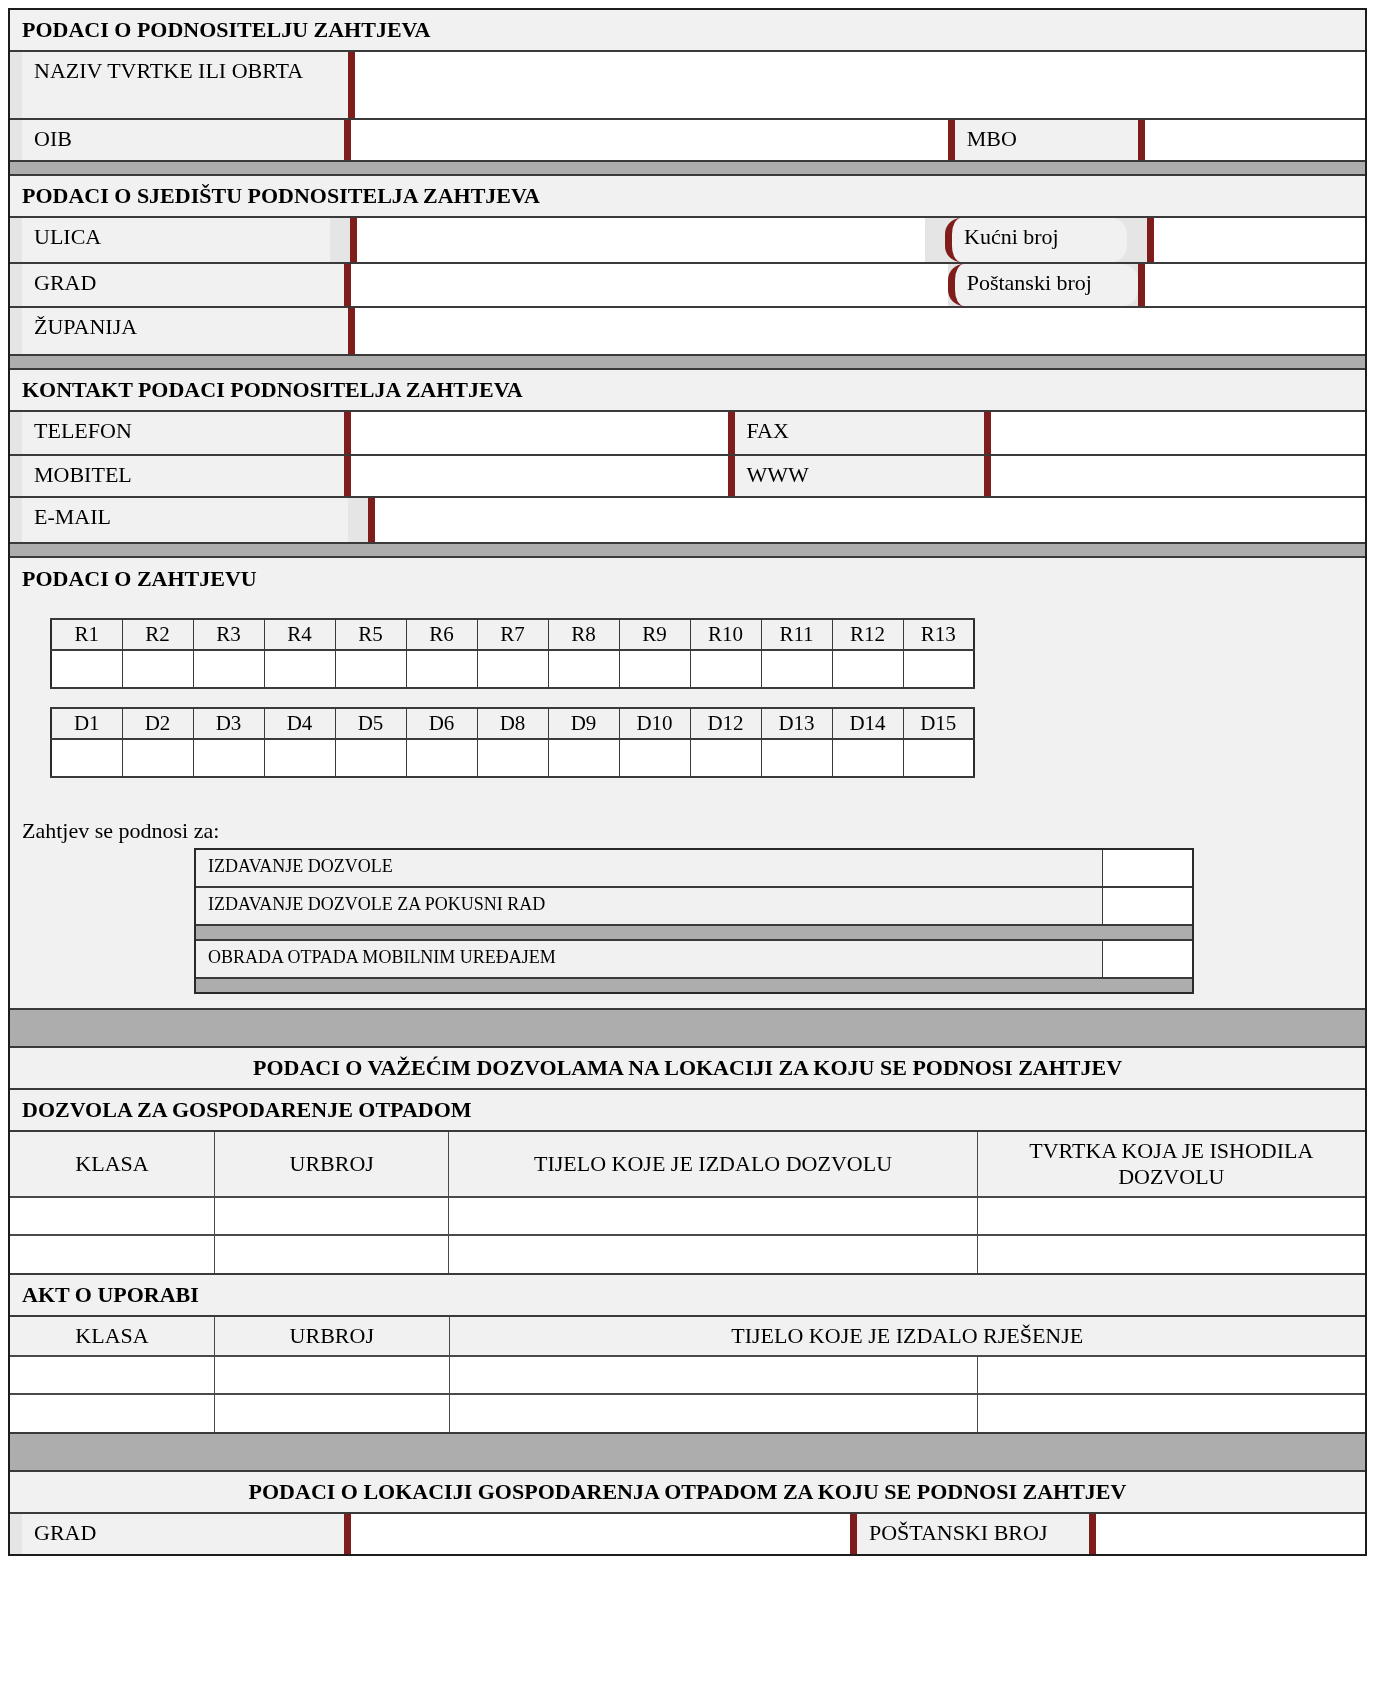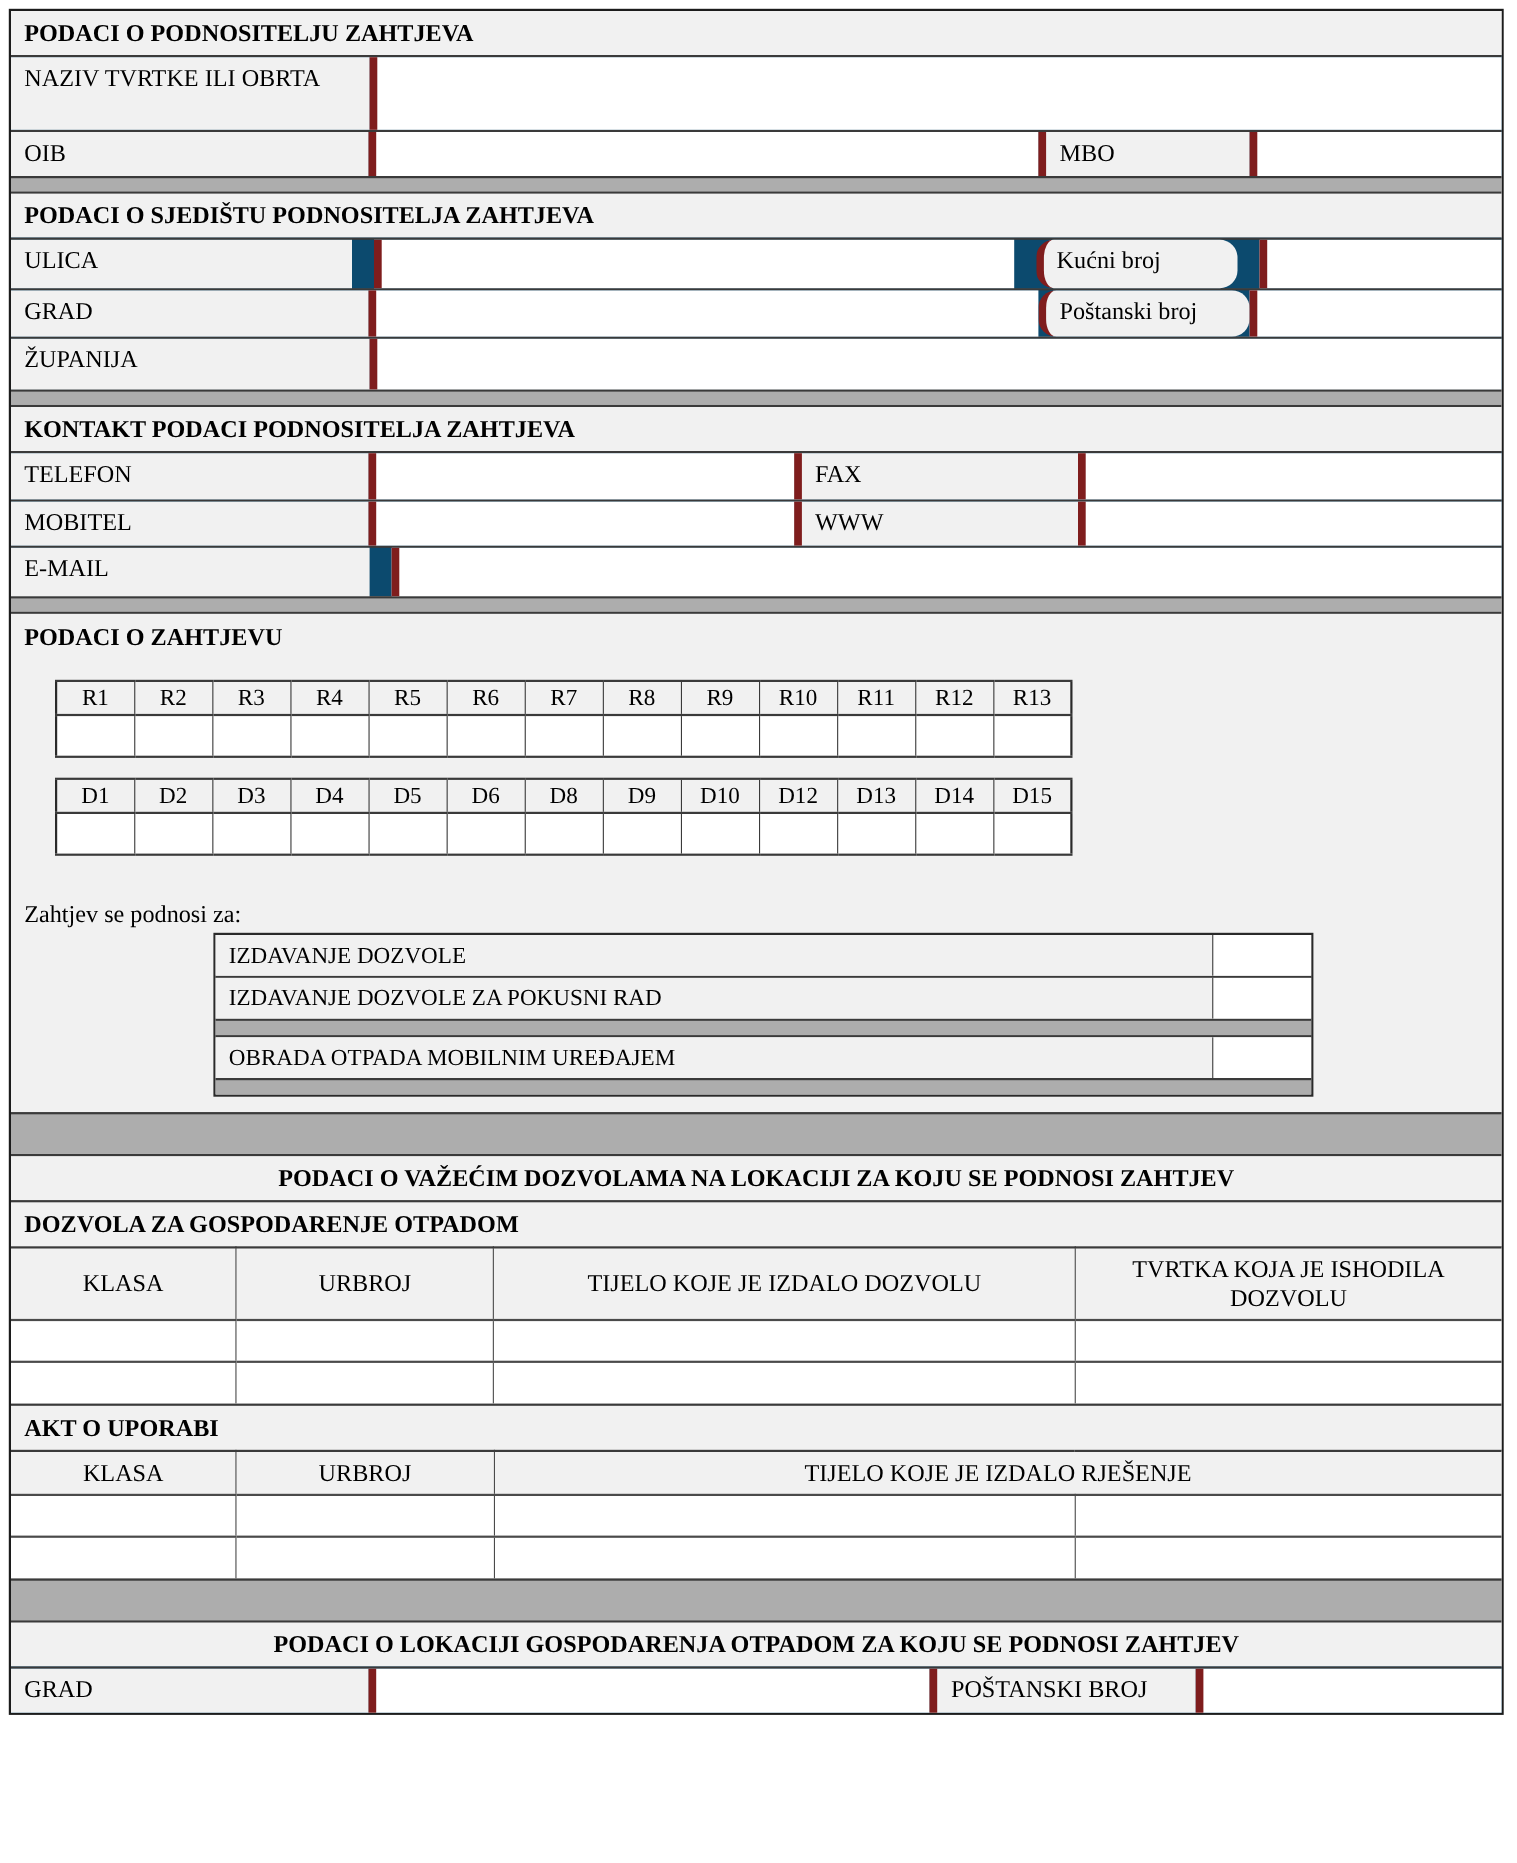--- a/index.html
+++ b/index.html
@@ -13,21 +13,21 @@
   
   .title-block{background:#f1f1f1;text-align:center;padding:26px 0 30px 0;}
   .title-main{font-size:31px;font-weight:bold;letter-spacing:1px;}
   .title-sub{font-size:27px;font-weight:bold;margin-top:12px;}
 
   
   .sech{background:#f1f1f1;font-weight:bold;font-size:22px;padding:7px 12px;box-sizing:border-box;}
   .sech.center{text-align:center;}
 
   
-  .frow{display:flex;background:#0c4a6e;box-sizing:border-box;}
+  .frow{display:flex;background:#e5e5e5;box-sizing:border-box;padding-left:12px;}
   .frow > * + *{border-left:7px solid #7f1d1d;}
   .cell{box-sizing:border-box;padding:6px 12px;font-size:22px;display:block;}
   .lbl{background:#f1f1f1;}
   .val{background:#ffffff;}
   .h40{min-height:40px;} .h42{min-height:42px;} .h44{min-height:44px;gap:20px;}
   .h46{min-height:46px;} .h66{min-height:66px;}
   .w-lbl{width:326px;} 
   .w-val-oib{width:611px;} .w-lbl-mbo{width:192px;} .w-val-mbo{width:230px;}
   .w-val-ulica{width:611px;} .w-lbl-kbroj{width:192px;border-radius:16px;} .w-val-kbroj{width:230px;}
   .w-val-tel{width:388px;} .w-lbl-fax{width:259px;} .w-val-fax{width:386px;}
@@ -43,21 +43,21 @@
   .zsec-title{font-weight:bold;font-size:22px;padding:8px 12px;}
   table.codes{border-collapse:collapse;margin:18px 16px 0 40px;border:2px solid #2a2a2a;}
   table.codes th,table.codes td{border:1px solid #3a3a3a;border-top-width:2px;border-bottom-width:2px;
       width:71px;box-sizing:border-box;text-align:center;font-size:21px;}
   table.codes th{background:#f1f1f1;font-weight:normal;height:31px;}
   table.codes td{background:#ffffff;height:38px;}
   .submit-for{font-size:22px;padding:40px 12px 4px 12px;}
   .opts{margin-left:184px;width:1000px;border:2px solid #2a2a2a;box-sizing:border-box;background:#f1f1f1;}
   .opts > * + *{border-top:2px solid #3a3a3a;}
   .optrow{display:flex;}
-  .optlbl{flex:1 1 auto;background:#f1f1f1;font-size:21px;padding:6px 12px;min-height:36px;box-sizing:border-box;}
+  .optlbl{flex:1 1 auto;background:#f1f1f1;font-size:18px;padding:6px 12px;min-height:36px;box-sizing:border-box;}
   .optbox{width:90px;background:#ffffff;border-left:1px solid #3a3a3a;box-sizing:border-box;}
   .optgray{height:13px;background:#adadad;}
 
   
   table.ptable{border-collapse:collapse;width:100%;}
   table.ptable th,table.ptable td{border:1px solid #4a4a4a;border-top-width:2px;border-bottom-width:2px;
       box-sizing:border-box;font-size:22px;}
   table.ptable th{background:#f1f1f1;font-weight:normal;text-align:center;padding:6px 8px;}
   table.ptable td{background:#ffffff;height:38px;}
   table.ptable tr:first-child th{border-top:none;}

